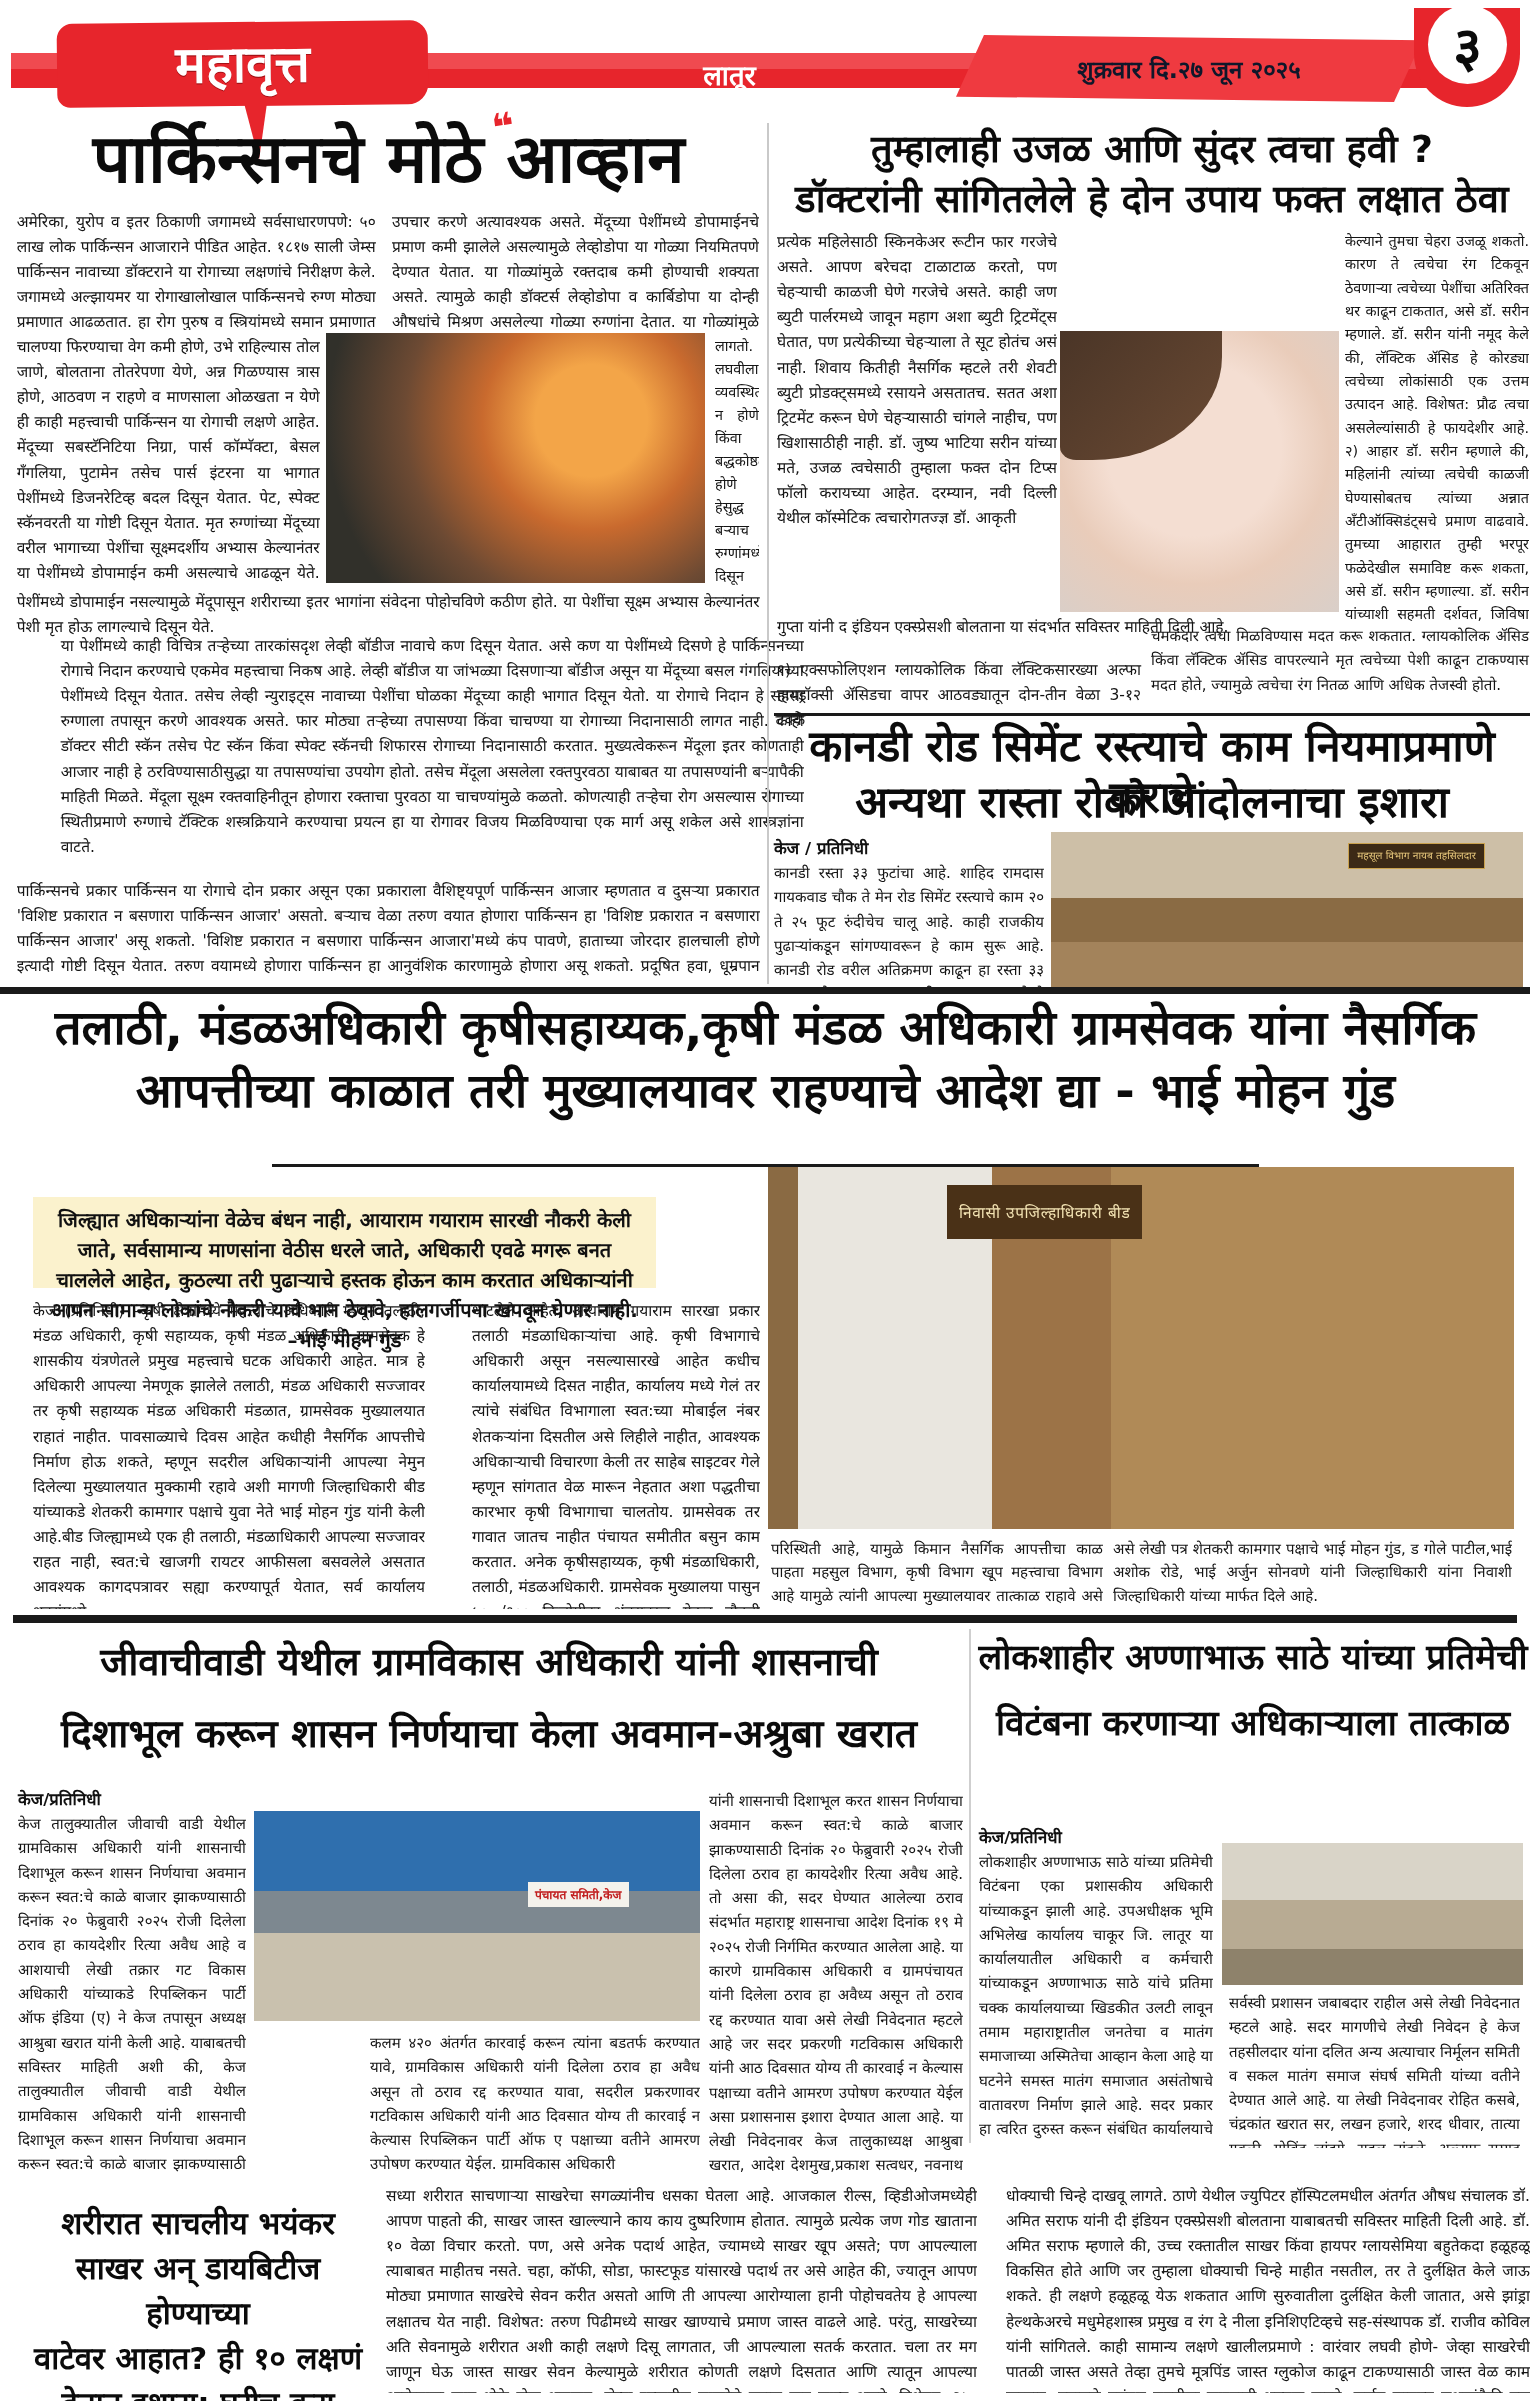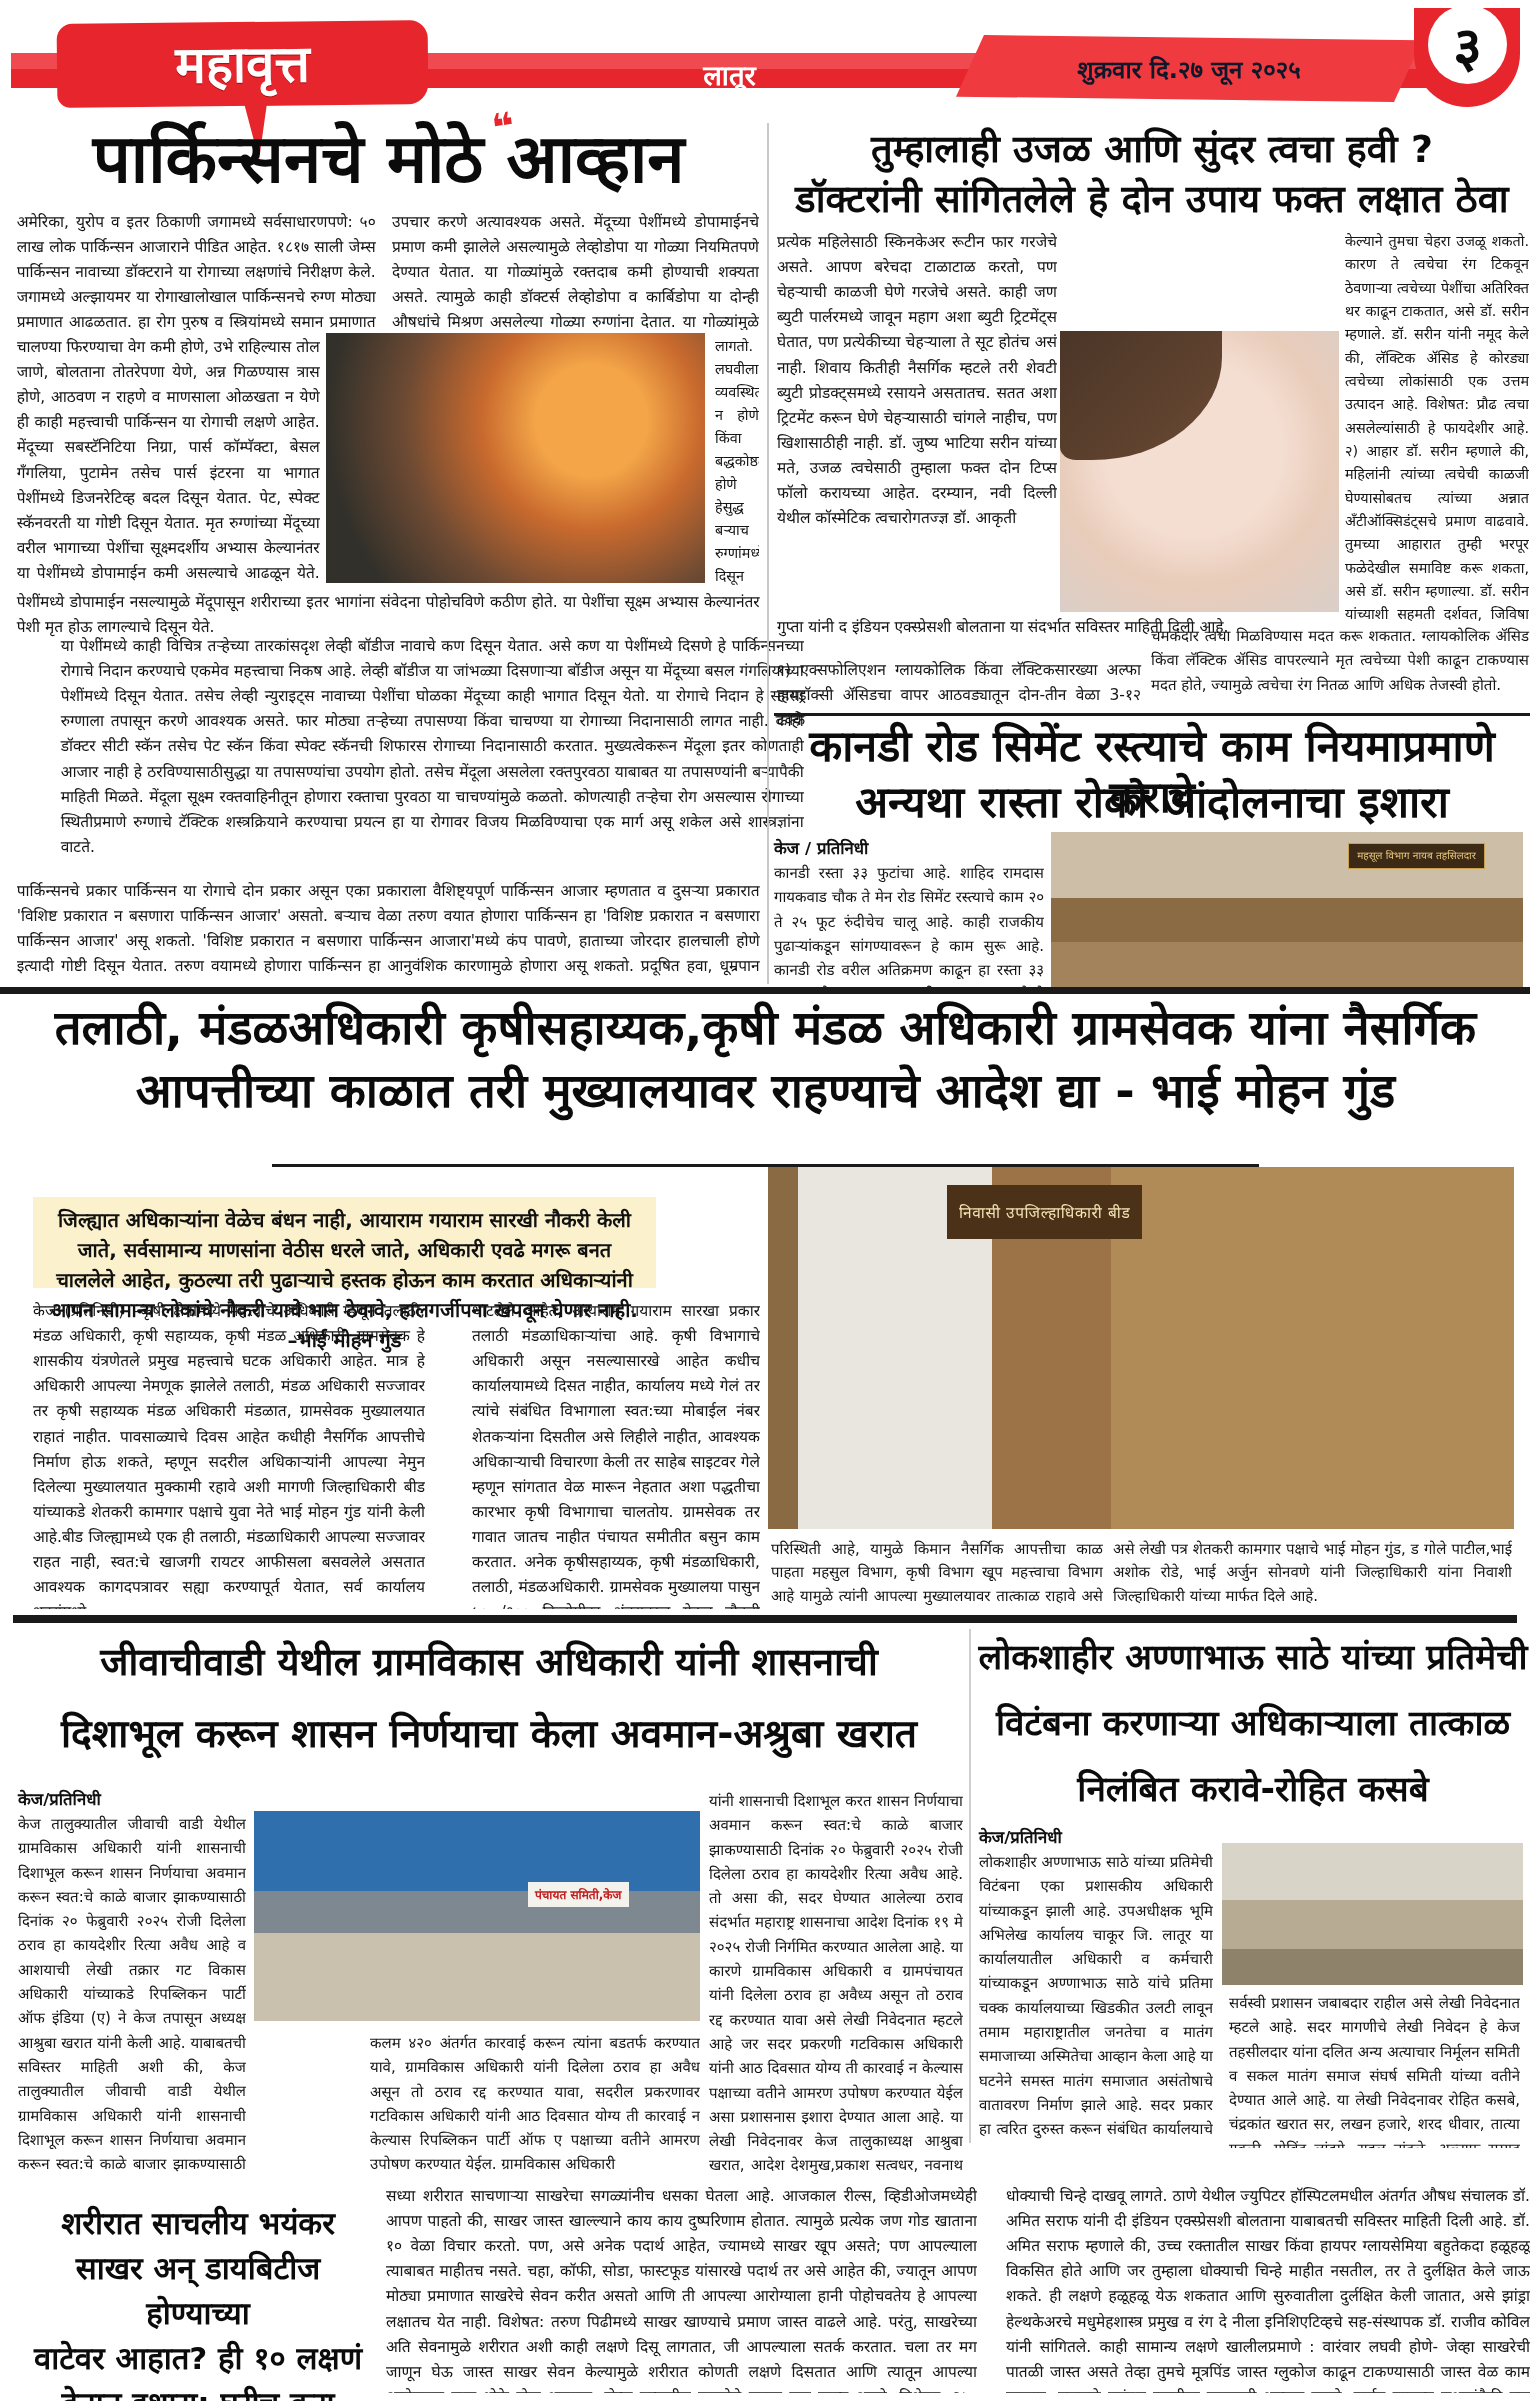--- a/index.html
+++ b/index.html
@@ -182,21 +182,20 @@
   <div class="abs byline a5-byline">केज/प्रतिनिधी</div>
   <div class="abs body-txt a5-col1">केज तालुक्यातील जीवाची वाडी येथील ग्रामविकास अधिकारी यांनी शासनाची दिशाभूल करून शासन निर्णयाचा अवमान करून स्वत:चे काळे बाजार झाकण्यासाठी दिनांक २० फेब्रुवारी २०२५ रोजी दिलेला ठराव हा कायदेशीर रित्या अवैध आहे व आशयाची लेखी तक्रार गट विकास अधिकारी यांच्याकडे रिपब्लिकन पार्टी ऑफ इंडिया (ए) ने केज तपासून अध्यक्ष आश्रुबा खरात यांनी केली आहे. याबाबतची सविस्तर माहिती अशी की, केज तालुक्यातील जीवाची वाडी येथील ग्रामविकास अधिकारी यांनी शासनाची दिशाभूल करून शासन निर्णयाचा अवमान करून स्वत:चे काळे बाजार झाकण्यासाठी दिनांक २० फेब्रुवारी २०२५ रोजी दिलेला ठराव हा कायदेशीर रित्या अवैध आहे. सदरील ग्रामविकास अधिकाऱ्यावर आयपीसी</div>
   <div class="abs ph-building">
     <span class="sign-board">पंचायत समिती,केज</span>
   </div>
   <div class="abs body-txt a5-mid">कलम ४२० अंतर्गत कारवाई करून त्यांना बडतर्फ करण्यात यावे, ग्रामविकास अधिकारी यांनी दिलेला ठराव हा अवैध असून तो ठराव रद्द करण्यात यावा, सदरील प्रकरणावर गटविकास अधिकारी यांनी आठ दिवसात योग्य ती कारवाई न केल्यास रिपब्लिकन पार्टी ऑफ ए पक्षाच्या वतीने आमरण उपोषण करण्यात येईल. ग्रामविकास अधिकारी</div>
   <div class="abs body-txt a5-col3">यांनी शासनाची दिशाभूल करत शासन निर्णयाचा अवमान करून स्वत:चे काळे बाजार झाकण्यासाठी दिनांक २० फेब्रुवारी २०२५ रोजी दिलेला ठराव हा कायदेशीर रित्या अवैध आहे. तो असा की, सदर घेण्यात आलेल्या ठराव संदर्भात महाराष्ट्र शासनाचा आदेश दिनांक १९ मे २०२५ रोजी निर्गमित करण्यात आलेला आहे. या कारणे ग्रामविकास अधिकारी व ग्रामपंचायत यांनी दिलेला ठराव हा अवैध्य असून तो ठराव रद्द करण्यात यावा असे लेखी निवेदनात म्हटले आहे जर सदर प्रकरणी गटविकास अधिकारी यांनी आठ दिवसात योग्य ती कारवाई न केल्यास पक्षाच्या वतीने आमरण उपोषण करण्यात येईल असा प्रशासनास इशारा देण्यात आला आहे. या लेखी निवेदनावर केज तालुकाध्यक्ष आश्रुबा खरात, आदेश देशमुख,प्रकाश सत्वधर, नवनाथ सोनवणे इत्यादींच्या स्वाक्षऱ्या आहेत</div>
 
   <div class="abs hl a6-hl1">लोकशाहीर अण्णाभाऊ साठे यांच्या प्रतिमेची</div>
   <div class="abs hl a6-hl2">विटंबना करणाऱ्या अधिकाऱ्याला तात्काळ</div>
-  <div class="abs hl a6-hl3">निलंबित करावे-रोहित कसबे</div>
   <div class="abs byline a6-byline">केज/प्रतिनिधी</div>
   <div class="abs body-txt a6-col1">लोकशाहीर अण्णाभाऊ साठे यांच्या प्रतिमेची विटंबना एका प्रशासकीय अधिकारी यांच्याकडून झाली आहे. उपअधीक्षक भूमि अभिलेख कार्यालय चाकूर जि. लातूर या कार्यालयातील अधिकारी व कर्मचारी यांच्याकडून अण्णाभाऊ साठे यांचे प्रतिमा चक्क कार्यालयाच्या खिडकीत उलटी लावून तमाम महाराष्ट्रातील जनतेचा व मातंग समाजाच्या अस्मितेचा आव्हान केला आहे या घटनेने समस्त मातंग समाजात असंतोषाचे वातावरण निर्माण झाले आहे. सदर प्रकार हा त्वरित दुरुस्त करून संबंधित कार्यालयाचे अधिकारी यांना तात्काळ निलंबित करण्यात यावे. अन्यथा समस्त मातंग समाज बांधवांच्या वतीने तीव्र स्वरूपाचे आंदोलन करण्यात येईल यास</div>
   <div class="abs ph-sathe"></div>
   <div class="abs body-txt a6-col2">सर्वस्वी प्रशासन जबाबदार राहील असे लेखी निवेदनात म्हटले आहे. सदर मागणीचे लेखी निवेदन हे केज तहसीलदार यांना दलित अन्य अत्याचार निर्मूलन समिती व सकल मातंग समाज संघर्ष समिती यांच्या वतीने देण्यात आले आहे. या लेखी निवेदनावर रोहित कसबे, चंद्रकांत खरात सर, लखन हजारे, शरद धीवार, तात्या गवळी, गोविंद लांडगे, राहुल तांदळे, अल्ताफ सय्यद यांच्यासह समाज बांधवांच्या स्वाक्षऱ्या आहेत.</div>
 
   <div class="abs hl a7-hl">शरीरात साचलीय भयंकर
 साखर अन् डायबिटीज होण्याच्या
 वाटेवर आहात? ही १० लक्षणं
 देतात इशारा; घरीच करा
 स्वत:ची सोपी टेस्ट</div>

